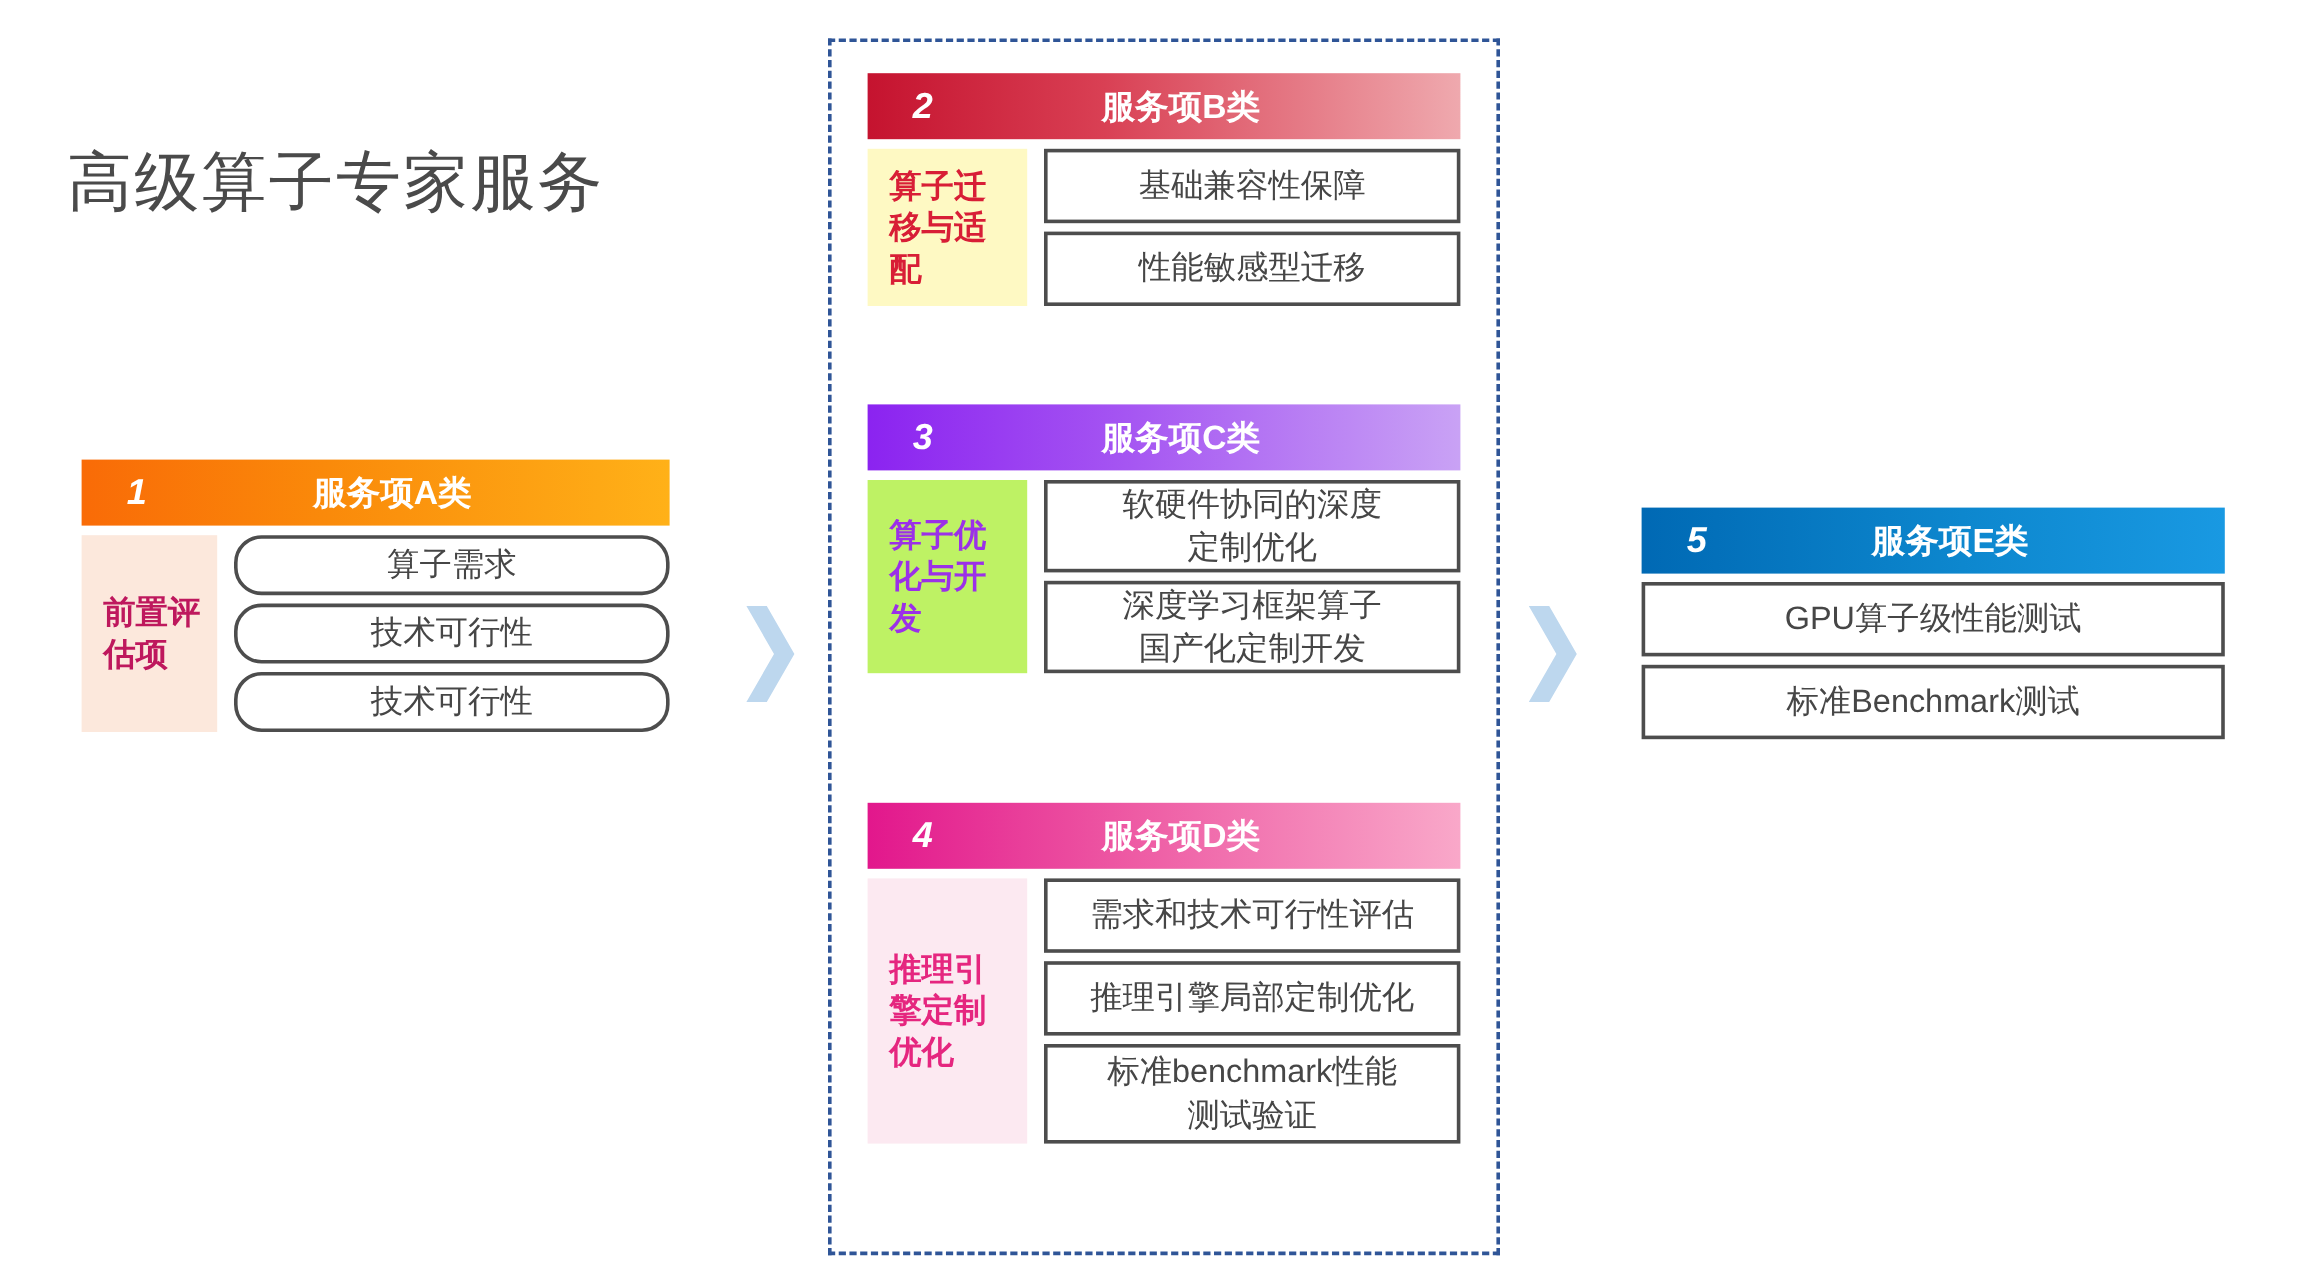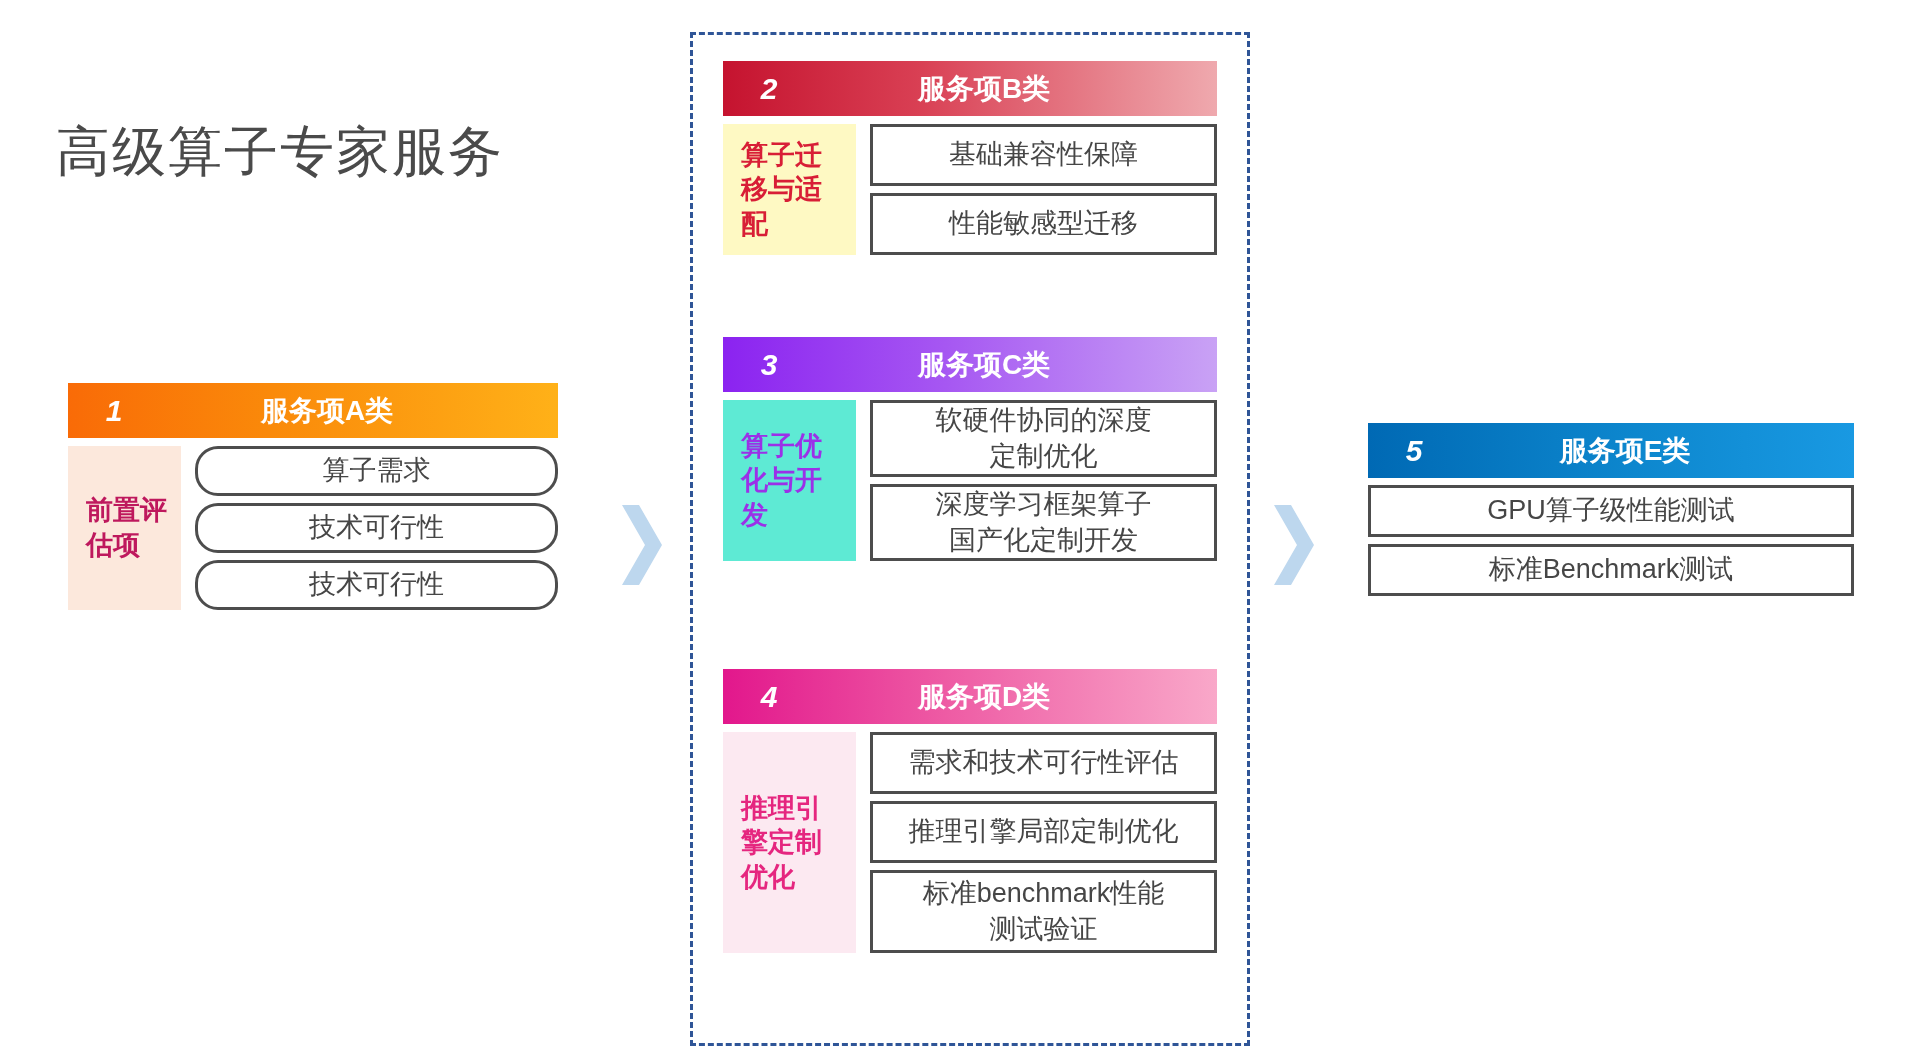--- a/index.html
+++ b/index.html
@@ -137,21 +137,21 @@
   }
   #group-b .item-box { height: 62px; }
 
   
   #group-c { left: 723px; top: 337px; width: 494px; }
   #group-c .cat-header {
     background: linear-gradient(90deg, #8B23F0 0%, #A657F2 45%, #C9A2F5 100%);
   }
   #group-c .side-label {
     width: 133px;
-    background: #5eead4;
+    background: #bef264;
     color: #9B30E8;
   }
   #group-c .item-box { height: 77px; }
 
   
   #group-d { left: 723px; top: 669px; width: 494px; }
   #group-d .cat-header {
     background: linear-gradient(90deg, #E2178C 0%, #EE5BA4 45%, #F9A8C9 100%);
   }
   #group-d .side-label {
@@ -163,21 +163,21 @@
   #group-d .item-box.r2 { height: 62px; }
   #group-d .item-box.r3 { height: 83px; }
 
   
   #group-e { left: 1368px; top: 423px; width: 486px; }
   #group-e .cat-header {
     background: linear-gradient(90deg, #0069B4 0%, #0D87CE 55%, #1999E2 100%);
   }
   #group-e .cat-body { margin-top: 7px; }
   #group-e .items-col { margin-left: 0; gap: 7px; }
-  #group-e .item-box { height: 52px; }
+  #group-e .item-box { height: 62px; }
 
   
   .chevron {
     position: absolute;
     width: 44px;
     height: 80px;
   }
   .chevron svg { display: block; width: 100%; height: 100%; }
   #chevron-1 { left: 620px; top: 505px; }
   #chevron-2 { left: 1272px; top: 505px; }

